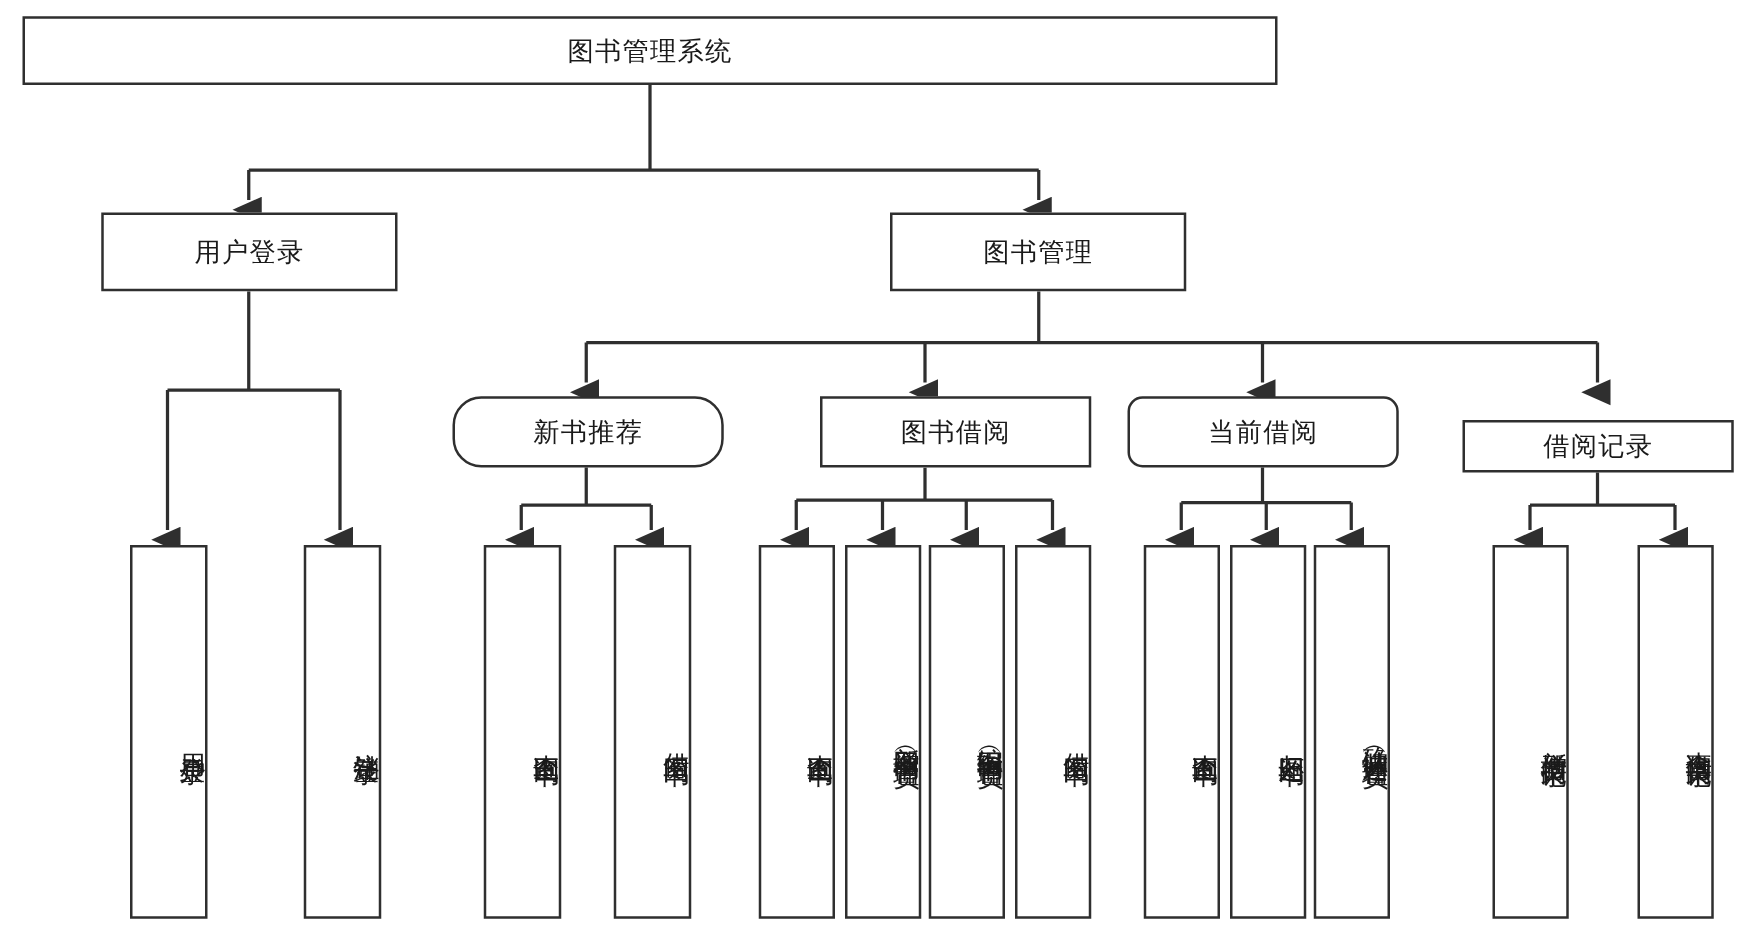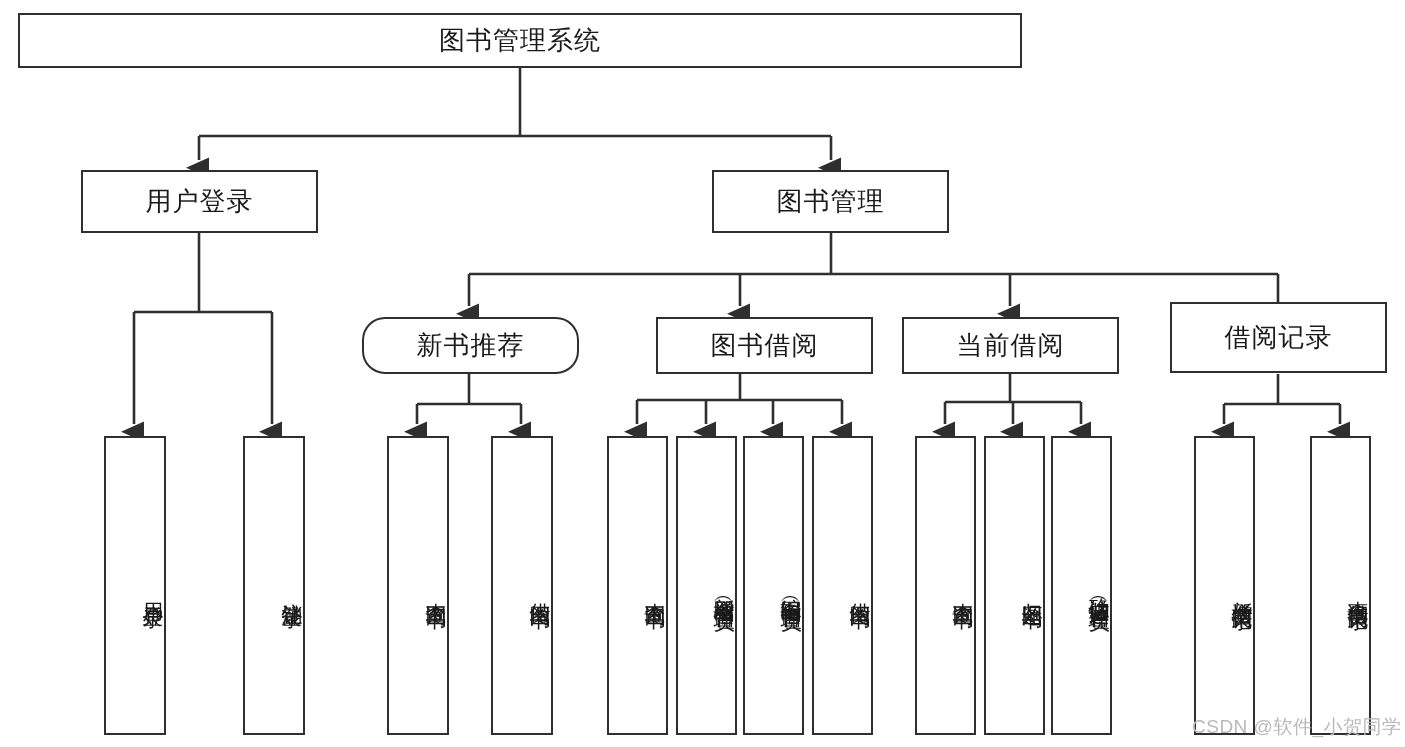--- a/index.html
+++ b/index.html
@@ -29,21 +29,21 @@
     position: absolute;
     box-sizing: border-box;
     border: 2.5px solid #2f2f2f;
     background: #ffffff;
     display: flex;
     align-items: center;
     justify-content: center;
     color: #1a1a1a;
   }
   .node.horiz {
-    font-size: 26px;
+    font-size: 21px;
     letter-spacing: 1px;
     justify-content: center;
   }
   .node.vert {
     writing-mode: vertical-rl;
     text-orientation: upright;
     font-size: 21px;
     letter-spacing: 2px;
     align-items: flex-start;
     justify-content: center;
@@ -130,24 +130,24 @@
   <div class="node horiz" style="left:712px; top:170px; width:237px; height:63px;">
     <span>图书管理</span>
   </div>
 
   <div class="node horiz" style="left:362px; top:317px; width:217px; height:57px;border-radius:23px;">
     <span>新书推荐</span>
   </div>
   <div class="node horiz" style="left:656px; top:317px; width:217px; height:57px;">
     <span>图书借阅</span>
   </div>
-  <div class="node horiz" style="left:902px; top:317px; width:217px; height:57px;">
+  <div class="node horiz" style="left:902px; top:317px; width:217px; height:57px;border-radius:12px;">
     <span>当前借阅</span>
   </div>
-  <div class="node horiz" style="left:1170px; top:302px; width:217px; height:71px;">
+  <div class="node horiz" style="left:1170px; top:336px; width:217px; height:42px;">
     <span>借阅记录</span>
   </div>
 
   <div class="node vert" style="left:104px; top:436px; width:62px; height:299px;">
     <span class="vlabel">用户登录</span>
   </div>
   <div class="node vert" style="left:243px; top:436px; width:62px; height:299px;">
     <span class="vlabel">注销登录</span>
   </div>
 
@@ -181,15 +181,14 @@
     <span class="vlabel">确认归还（管理员）</span>
   </div>
 
   <div class="node vert" style="left:1194px; top:436px; width:61px; height:299px;">
     <span class="vlabel">新增借阅记录</span>
   </div>
   <div class="node vert" style="left:1310px; top:436px; width:61px; height:299px;">
     <span class="vlabel">查询借阅记录</span>
   </div>
 
-  <div class="watermark" style="left:1192px; top:714px;">CSDN @软件_小贺同学</div>
 
 </div>
 
 </body></html>

